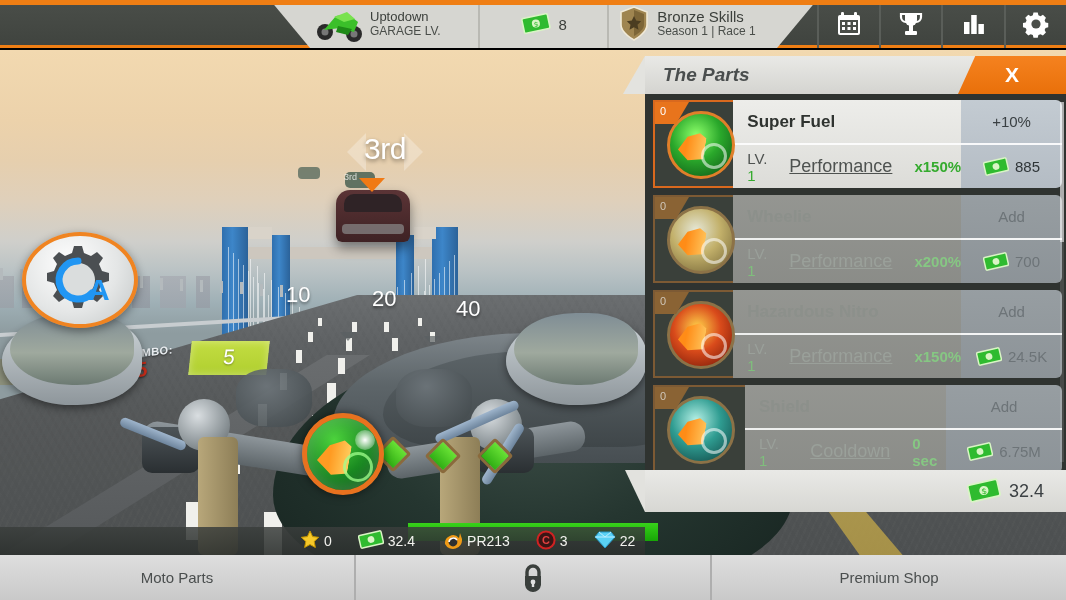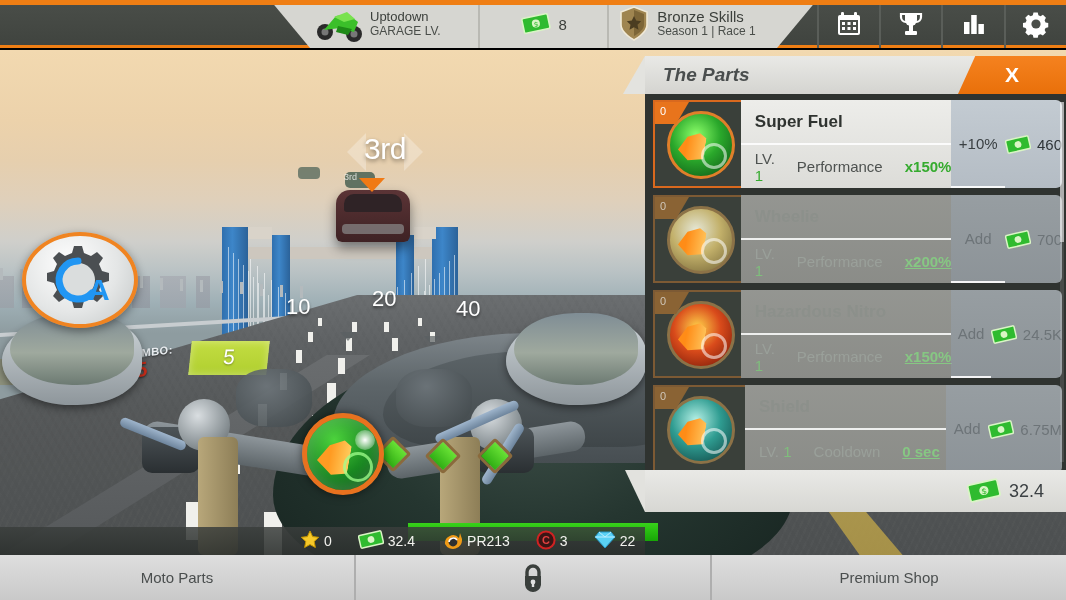--- a/index.html
+++ b/index.html
@@ -197,26 +197,26 @@
   .row.locked .info{ background:linear-gradient(rgba(210,210,205,.62),rgba(195,195,190,.62));}
   .info .nameline{ flex:1; display:flex; align-items:center; padding-left:14px;
      border-bottom:2px solid rgba(255,255,255,.85);}
   .info .name{ font-size:17px; font-weight:bold; color:#2f3330;}
   .row.locked .info .name{ color:#8c908b;}
   .info .statline{ flex:1; display:flex; align-items:center; padding-left:14px; gap:22px;}
   .stat-lv { font-size:15px; color:#4e5250;}
   .stat-lv b{ color:#35ab2e; font-weight:normal;}
   .row.locked .stat-lv{ color:#9aa09a;}
   .row.locked .stat-lv b{ color:#7fbe7c;}
-  .stat-type{ font-size:15px; color:#4e5250;}
+  .stat-type{ font-size:18px; color:#4e5250;text-decoration:underline;}
   .row.locked .stat-type{ color:#9aa09a;}
   .stat-val { font-size:15px; font-weight:bold; color:#35ab2e;}
-  .row.locked .stat-val{ color:#86c783;text-decoration:underline;}
-
-  .row .right { width:116px; display:flex; flex-direction:row;
+  .row.locked .stat-val{ color:#86c783;}
+
+  .row .right { width:116px; display:flex; flex-direction:column;
      background:linear-gradient(#c3cbd2,#b4bcc4); border-radius:0 6px 6px 0;}
   .row.locked .right{ background:linear-gradient(rgba(195,203,210,.7),rgba(180,188,196,.7));}
   .right .top{ flex:1; display:flex; align-items:center; justify-content:center;
      border-bottom:2px solid rgba(255,255,255,.9); font-size:15px; color:#3a4043;}
   .right .bot{ flex:1; display:flex; align-items:center; justify-content:center; gap:6px;
      font-size:15px; color:#2f3538;}
   .row.locked .right .top,.row.locked .right .bot{ color:#6d7478;}
 
   #panel-scroll { position:absolute; right:2px; top:8px; width:4px; height:360px; background:rgba(255,255,255,.12);}
   #panel-scroll .thumbsl{ position:absolute; left:0; top:0; width:4px; height:140px; background:rgba(255,255,255,.55);}
@@ -403,21 +403,21 @@
       <span class="chev l"></span>
         <span class="chev r"></span>
       <div class="txt">3rd</div>
     </div>
     <div id="place-small">3rd</div>
     <div class="marker-tri" style="left:359px; top:128px;"></div>
     <div class="marker-tri grey" style="left:340px; top:282px;"></div>
     <div class="marker-tri grey" style="left:424px; top:286px;"></div>
     <div class="marker-tri grey" style="left:510px; top:293px;"></div>
 
-    <div class="tick" style="left:286px; top:232px;margin-top:12px;">10</div>
+    <div class="tick" style="left:286px; top:232px;">10</div>
     <div class="tick" style="left:372px; top:236px;">20</div>
     <div class="tick" style="left:456px; top:246px;">40</div>
 
     <div id="combo">
       <div class="lbl">COMBO:</div>
       <div class="mult">x5</div>
     </div>
     <div id="combo-bar">
       <span>5</span>
     </div>
@@ -587,21 +587,21 @@
       </div>
       <div class="right">
         <div class="top">+10%</div>
         <div class="bot">
           <svg width="26" height="19" viewBox="0 0 26 19">
             <g transform="rotate(-13 13 9.5)">
               <rect x="1.5" y="3" width="23" height="13" rx="1.4" fill="#2fbb2f" stroke="#d9f5c5" stroke-width="1.5"></rect>
               <circle cx="13" cy="9.5" r="3.4" fill="#d9f5c5"></circle>
             </g>
           </svg>
-          <span>460</span>
+          <span>885</span>
         </div>
       </div>
     </div>
     <div class="row locked">
       <div class="thumbwrap">
         <div class="badge0">0</div>
         <div class="thumb t2">
           <div class="bikeglyph"></div>
                 <div class="wheelglyph"></div>
         </div>

